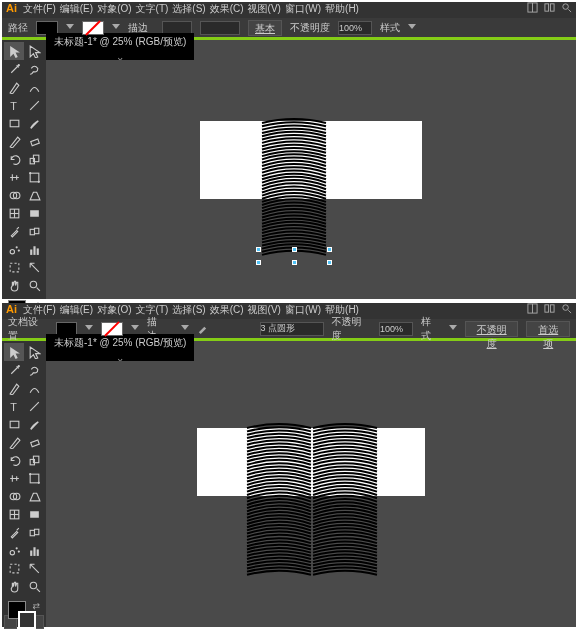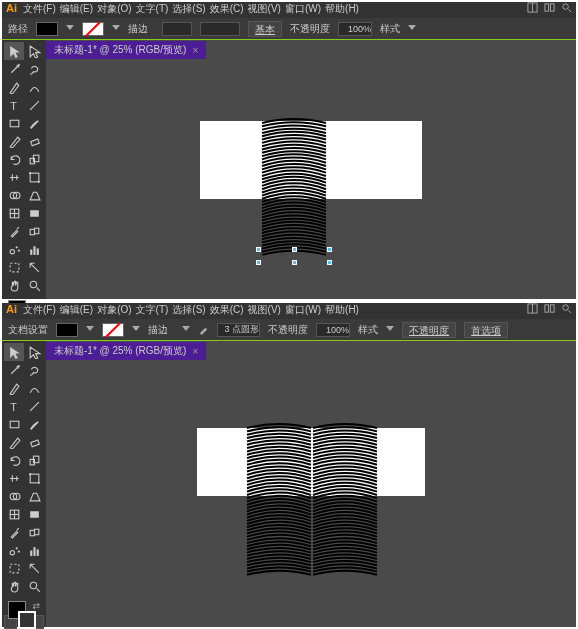--- a/index.html
+++ b/index.html
@@ -7,31 +7,31 @@
 .stack{display:flex;flex-direction:column;gap:4px;padding:2px;}
 .app-window{background:#4a4a4a;color:#ccc;position:relative;}
 .app1{height:297px;}
 .app2{height:324px;}
 .menubar{background:#333;height:16px;display:flex;align-items:flex-start;padding:0 4px;gap:0;}
 .ai-logo{color:#ff9a00;font-weight:bold;font-size:11px;margin-right:4px;}
 .menu-item{color:#ccc;font-size:10px;padding:0 2px;cursor:default;}
 .menubar-right{margin-left:auto;display:flex;gap:6px;align-items:center;}
 .mb-icon{width:11px;height:11px;display:inline-flex;align-items:center;justify-content:center;color:#aaa;}
 .mb-icon svg{width:11px;height:11px;}
-.controlbar{background:#3a3a3a;height:22px;display:flex;align-items:center;padding:0 6px;gap:8px;border-bottom:1px solid #84cc16;}
+.controlbar{background:#3a3a3a;height:22px;display:flex;align-items:center;padding:0 6px;gap:8px;border-bottom:3px solid #84cc16;}
 .cb-label{color:#ccc;font-size:10px;}
 .cb-swatch{width:22px;height:14px;background:#000;border:1px solid #666;display:inline-block;}
 .cb-swatch.none{background:#fff;position:relative;}
 .cb-swatch.none::after{content:'';position:absolute;left:0;right:0;top:45%;height:2px;background:red;transform:rotate(-45deg);}
 .cb-dd{width:8px;height:8px;border-left:4px solid transparent;border-right:4px solid transparent;border-top:5px solid #aaa;}
 .cb-stroke{display:flex;align-items:center;gap:14px;}
-.cb-input{width:30px;height:14px;background:#2a2a2a;border:1px solid #555;color:#ccc;font-size:9px;text-align:right;}
+.cb-input{width:30px;height:14px;background:#2a2a2a;border:1px solid #555;color:#ccc;font-size:9px;text-align:left;}
 .cb-btn{background:#444;border:1px solid #555;color:#ccc;font-size:10px;padding:1px 6px;height:16px;text-decoration:underline;}
 .tabbar{background:#4a4a4a;height:20px;display:flex;align-items:center;padding-left:44px;}
-.doctab{background:#4c1d95;padding:2px 8px;font-size:10px;color:#ccc;display:flex;align-items:center;gap:6px;}
+.doctab{background:#000000;padding:2px 8px;font-size:10px;color:#ccc;display:flex;align-items:center;gap:6px;flex-direction:column;}
 .doctab .x{color:#999;}
 .workspace{position:absolute;left:44px;right:0;top:58px;bottom:0;background:#4a4a4a;overflow:hidden;}
 .toolbar{position:absolute;left:0;top:38px;bottom:0;width:44px;background:#333;display:grid;grid-template-columns:1fr 1fr;grid-auto-rows:18px;gap:0;padding:2px;align-content:start;}
 .tool{display:flex;align-items:center;justify-content:center;color:#ccc;}
 .tool svg{width:13px;height:13px;}
 .tool.sel{background:#555;}
 .colorpick{grid-column:1/3;height:36px;position:relative;margin-top:4px;}
 .cp-fill{position:absolute;left:4px;top:2px;width:18px;height:18px;background:#000;border:1px solid #888;}
 .cp-stroke{position:absolute;left:14px;top:12px;width:18px;height:18px;background:#333;border:2px solid #fff;}
 .cp-swap{position:absolute;right:4px;top:2px;color:#aaa;font-size:9px;}
@@ -382,21 +382,21 @@
         <span class="cb-dd"></span>
    <span class="cb-stroke">
           <span class="cb-label">描边</span>
           <span class="cb-dd"></span>
         </span>
    <span class="mb-icon">
           <svg viewBox="0 0 12 12">
             <path d="M2 10 L8 4 L10 6 L4 12 Z" fill="currentColor"></path>
           </svg>
         </span>
-   <input class="cb-input" style="width: 43px;" value="3 点圆形">
+   <input class="cb-input" style="width: 64px; margin-left: 44px;" value="3 点圆形">
    <span class="cb-label">不透明度</span>
    <input class="cb-input" style="width: 34px;" value="100%">
    <span class="cb-label">样式</span>
         <span class="cb-dd"></span>
    <button class="cb-btn">不透明度</button>
    <button class="cb-btn">首选项</button>
  </div>
 
  <div class="tabbar">
    <div class="doctab">

